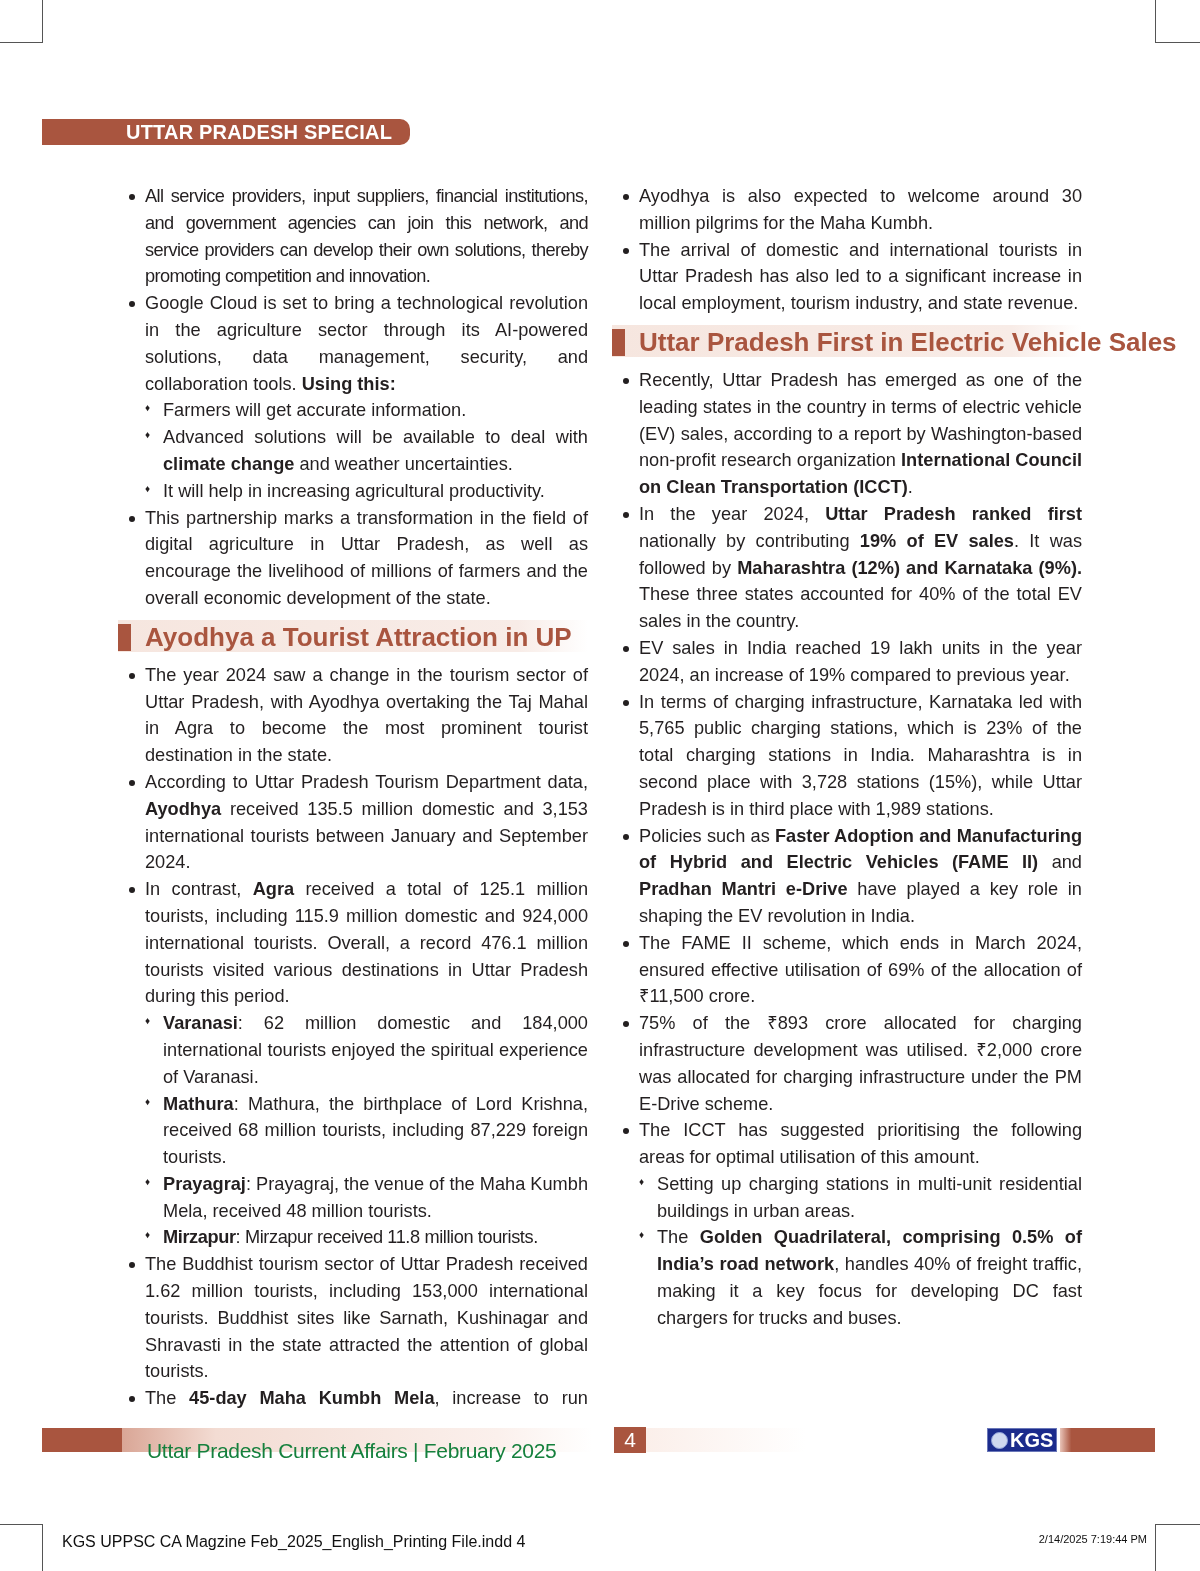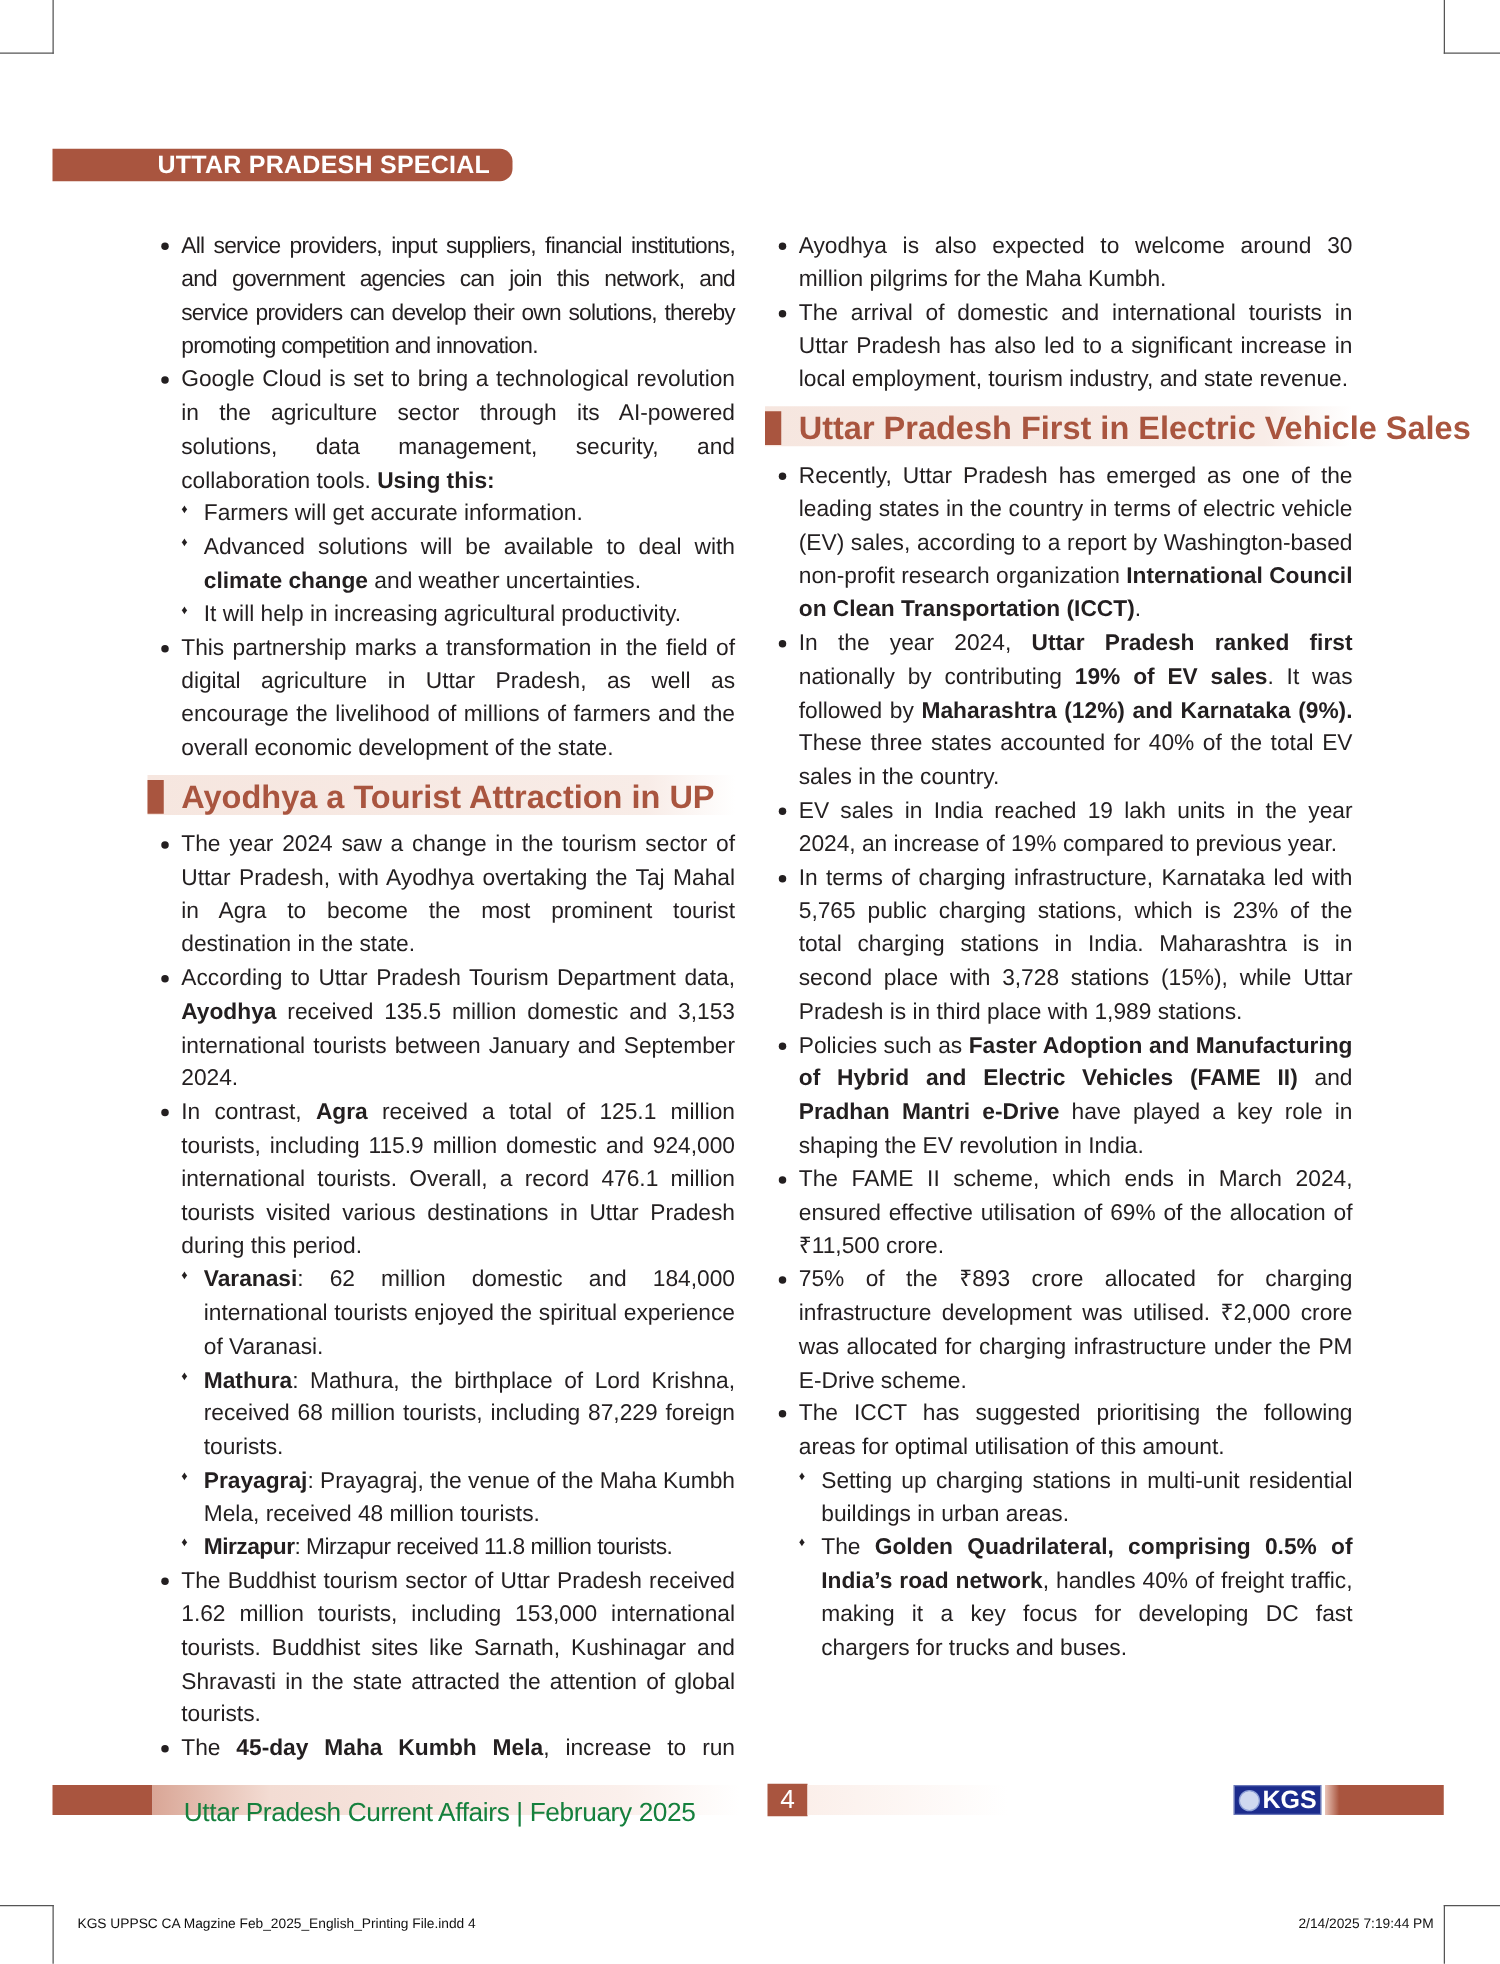--- a/index.html
+++ b/index.html
@@ -33,21 +33,21 @@
   .fb-left { left:42px; width:80px; background:#a9553f; }
   .fb-grad { left:122px; width:470px; background:linear-gradient(to right,#d9a696 0%, #f3dcd3 20%, #fbf0ec 80%, #fff 100%); }
   .footer-title { position:absolute; left:147px; top:1426px; font-size:21px; color:#15803d; line-height:26px; letter-spacing:-0.3px;margin-top:12px; }
   .page-num { position:absolute; left:614px; top:1427px; width:32px; height:26px; background:#a9553f; color:#fff; font-size:21px; text-align:center; line-height:26px; }
   .fb-fade { left:646px; width:160px; background:linear-gradient(to right,#fbefea 0%, #fff 100%); }
   .kgs-logo { position:absolute; left:987px; top:1428px; width:68px; height:22px; background:#1b2b8c; color:#fff; font-weight:bold; font-size:20px; line-height:22px; border:1px solid #6a77b8; }
   .kgs-logo .emb { position:absolute; left:3px; top:3px; width:15px; height:15px; border-radius:50%; background:#cfd8ef; border:1px solid #8ea0d8; }
   .kgs-logo .txt { position:absolute; left:22px; top:0; }
   .fb-right { left:1060px; width:95px; background:linear-gradient(to right,#e9c4b8 0%, #a9553f 12%, #a9553f 100%); }
 
-  .slug-left { position:absolute; left:62px; top:1533px; font-size:11px; color:#111; }
+  .slug-left { position:absolute; left:62px; top:1533px; font-size:16px; color:#111; }
   .slug-right { position:absolute; right:53px; top:1533px; font-size:11px; color:#111; }
 </style>
 </head>
 <body>
 
 <div class="crop tl"></div>
 <div class="crop tr"></div>
 <div class="crop bl"></div>
 <div class="crop br"></div>
 

